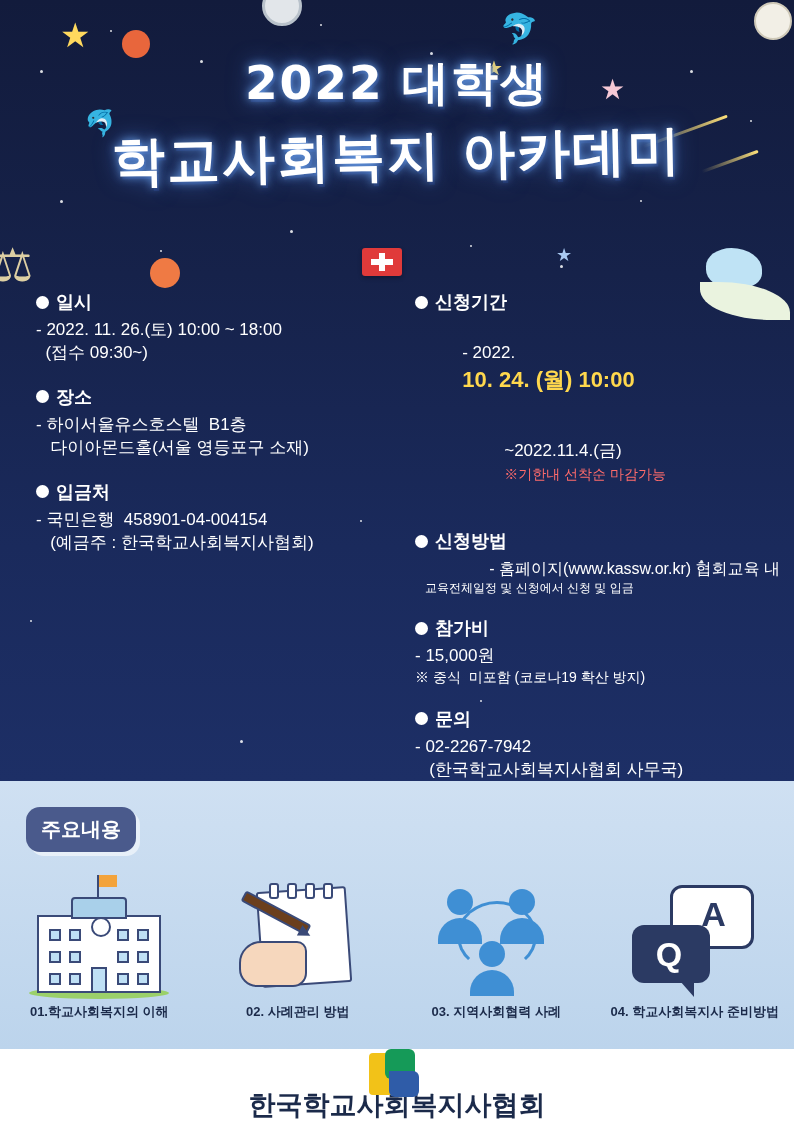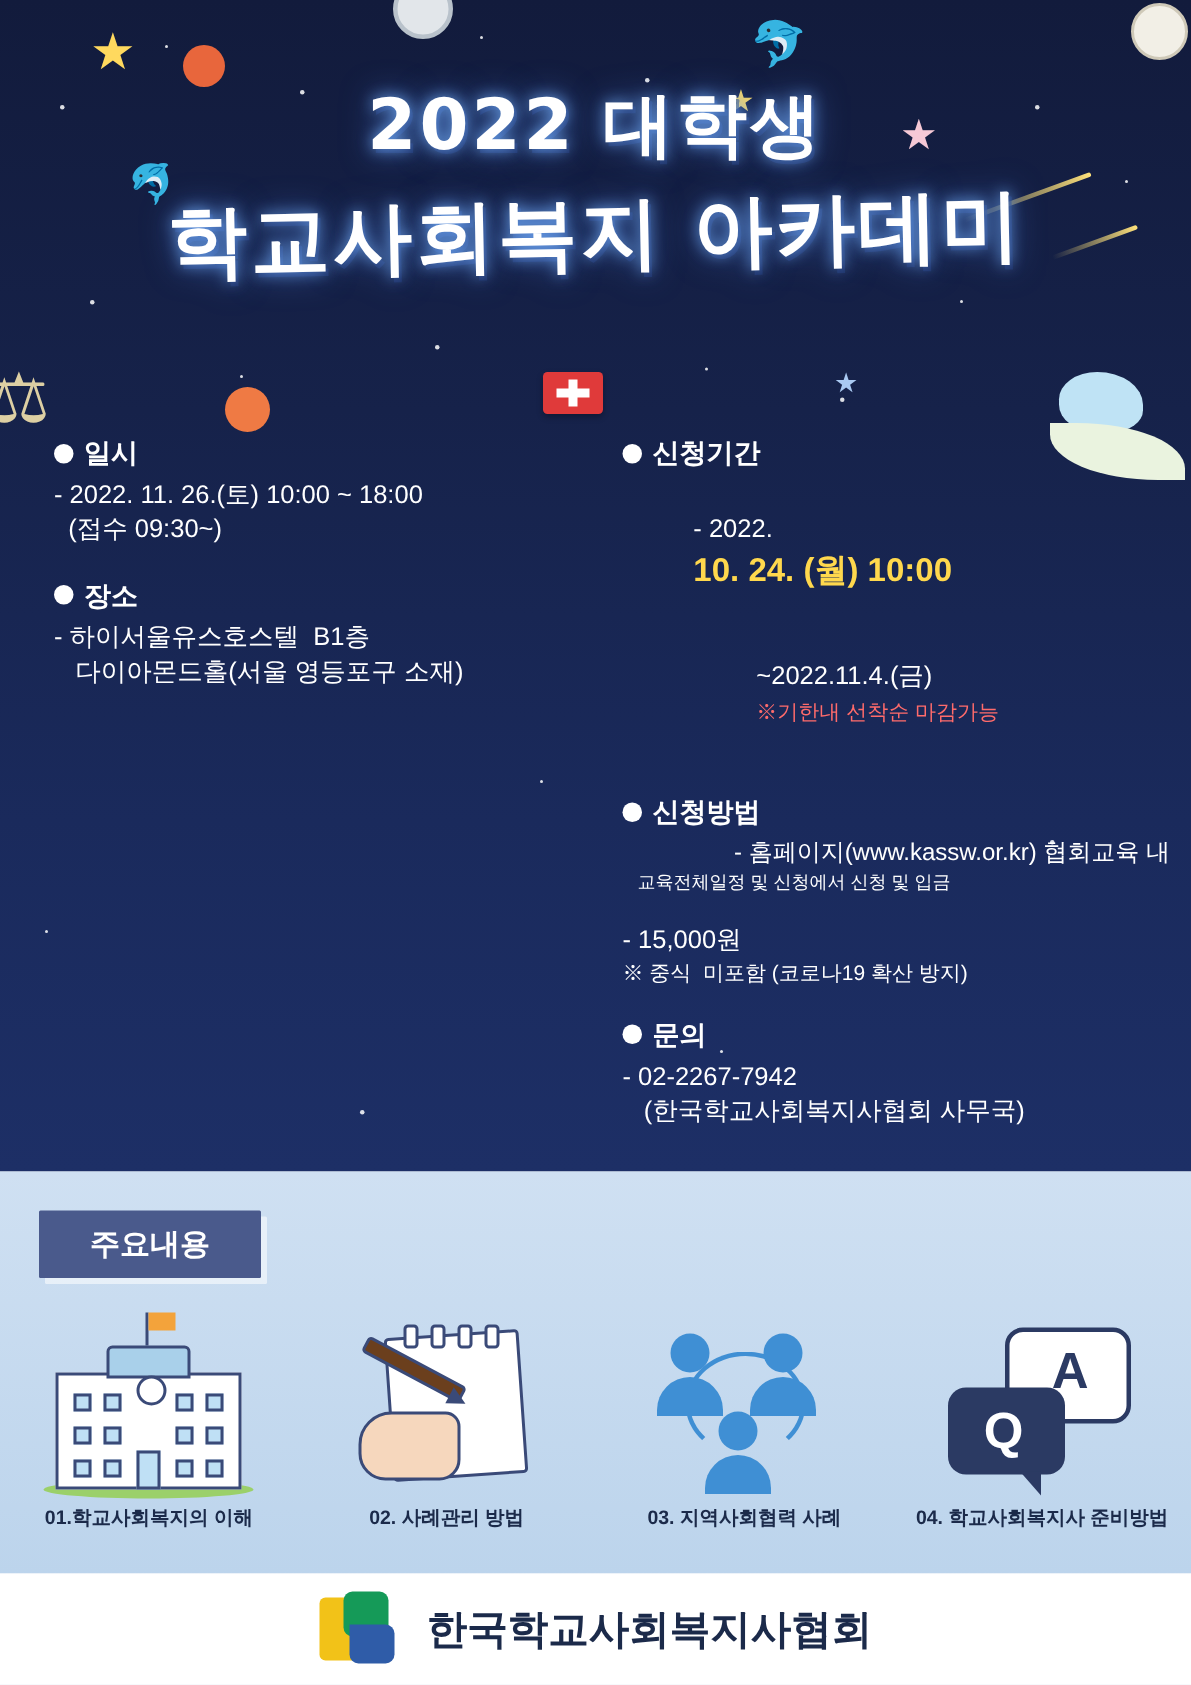--- a/index.html
+++ b/index.html
@@ -73,21 +73,21 @@
   .small{font-size:14px;}
 
   
   .bottom{
     position:absolute;left:0;top:781px;width:794px;height:268px;
     background:linear-gradient(180deg,#cfe0f2 0%,#bcd4ec 100%);
   }
   .tag{
     position:absolute;left:26px;top:26px;
     background:#4a5a8c;color:#fff;font-size:20px;font-weight:bold;
-    padding:9px 34px;border-radius:1px;
+    padding:9px 15px;border-radius:14px;
     box-shadow:4px 4px 0 rgba(255,255,255,.55);
   }
   .cards{position:absolute;left:0;top:92px;width:794px;display:flex;}
   .card{width:25%;text-align:center;}
   .card .art{height:120px;display:flex;align-items:flex-end;justify-content:center;}
   .card .cap{margin-top:10px;font-size:13px;color:#1b2a4a;font-weight:bold;}
 
   
   .school{width:124px;height:104px;position:relative;}
   .school .base{position:absolute;left:0;bottom:0;width:124px;height:78px;background:#fff;border:2px solid #3a4a78;box-sizing:border-box;}
@@ -120,21 +120,21 @@
   .qa .bubbleA{position:absolute;right:6px;top:2px;width:78px;height:58px;background:#fff;border:3px solid #2b3a63;border-radius:12px;}
   .qa .bubbleA:after{content:"";position:absolute;left:16px;bottom:-14px;width:0;height:0;border-top:16px solid #2b3a63;border-right:14px solid transparent;}
   .qa .bubbleQ{position:absolute;left:2px;top:42px;width:78px;height:58px;background:#2b3a63;border-radius:12px;}
   .qa .bubbleQ:after{content:"";position:absolute;right:16px;bottom:-14px;width:0;height:0;border-top:16px solid #2b3a63;border-left:14px solid transparent;}
   .qa .ltrA{position:absolute;right:34px;top:12px;color:#2b3a63;font-size:34px;font-weight:bold;}
   .qa .ltrQ{position:absolute;left:26px;top:52px;color:#ffffff;font-size:34px;font-weight:bold;}
 
   
   .footer{
     position:absolute;left:0;top:1049px;width:794px;height:74px;
-    background:#ffffff;display:flex;align-items:center;justify-content:center;gap:16px;
+    background:#ffffff;display:flex;align-items:center;justify-content:center;gap:16px;flex-direction:column;
   }
   .logo{width:56px;height:50px;position:relative;}
   .logo .l1{position:absolute;left:0;top:4px;width:24px;height:42px;background:#f2c218;border-radius:4px 0 0 4px;}
   .logo .l2{position:absolute;left:16px;top:0;width:30px;height:30px;background:#159a58;border-radius:6px 6px 0 6px;}
   .logo .l3{position:absolute;left:20px;top:22px;width:30px;height:26px;background:#2f5ca8;border-radius:0 6px 6px 6px;}
   .footer .name{font-size:27px;color:#1b2a4a;font-weight:bold;}
 </style>
 </head>
 <body>
 
@@ -206,20 +206,28 @@
       <div class="block">
         <div class="heading">
           <span class="bullet"></span>
           <span>장소</span>
         </div>
         <div class="line">- 하이서울유스호스텔  B1층</div>
         <div class="line">   다이아몬드홀(서울 영등포구 소재)</div>
       </div>
 
 
+      <div class="block">
+        <div class="heading">
+          <span class="bullet"></span>
+          <span>입금처</span>
+        </div>
+        <div class="line">- 국민은행  458901-04-004154</div>
+        <div class="line">   (예금주 : 한국학교사회복지사협회)</div>
+      </div>
 
     </div>
 
     <div class="col right">
 
       <div class="block">
         <div class="heading">
           <span class="bullet"></span>
           <span>신청기간</span>
         </div>
@@ -236,20 +244,24 @@
       <div class="block">
         <div class="heading">
           <span class="bullet"></span>
           <span>신청방법</span>
         </div>
         <div class="line" style="font-size:16px;text-align:right;">- 홈페이지(www.kassw.or.kr) 협회교육 내</div>
         <div class="line" style="font-size:12px;">   교육전체일정 및 신청에서 신청 및 입금</div>
       </div>
 
       <div class="block">
+        <div class="heading">
+          <span class="bullet"></span>
+          <span>참가비</span>
+        </div>
         <div class="line">- 15,000원</div>
         <div class="line small">※ 중식  미포함 (코로나19 확산 방지)</div>
       </div>
 
       <div class="block">
         <div class="heading">
           <span class="bullet"></span>
           <span>문의</span>
         </div>
         <div class="line">- 02-2267-7942</div>

